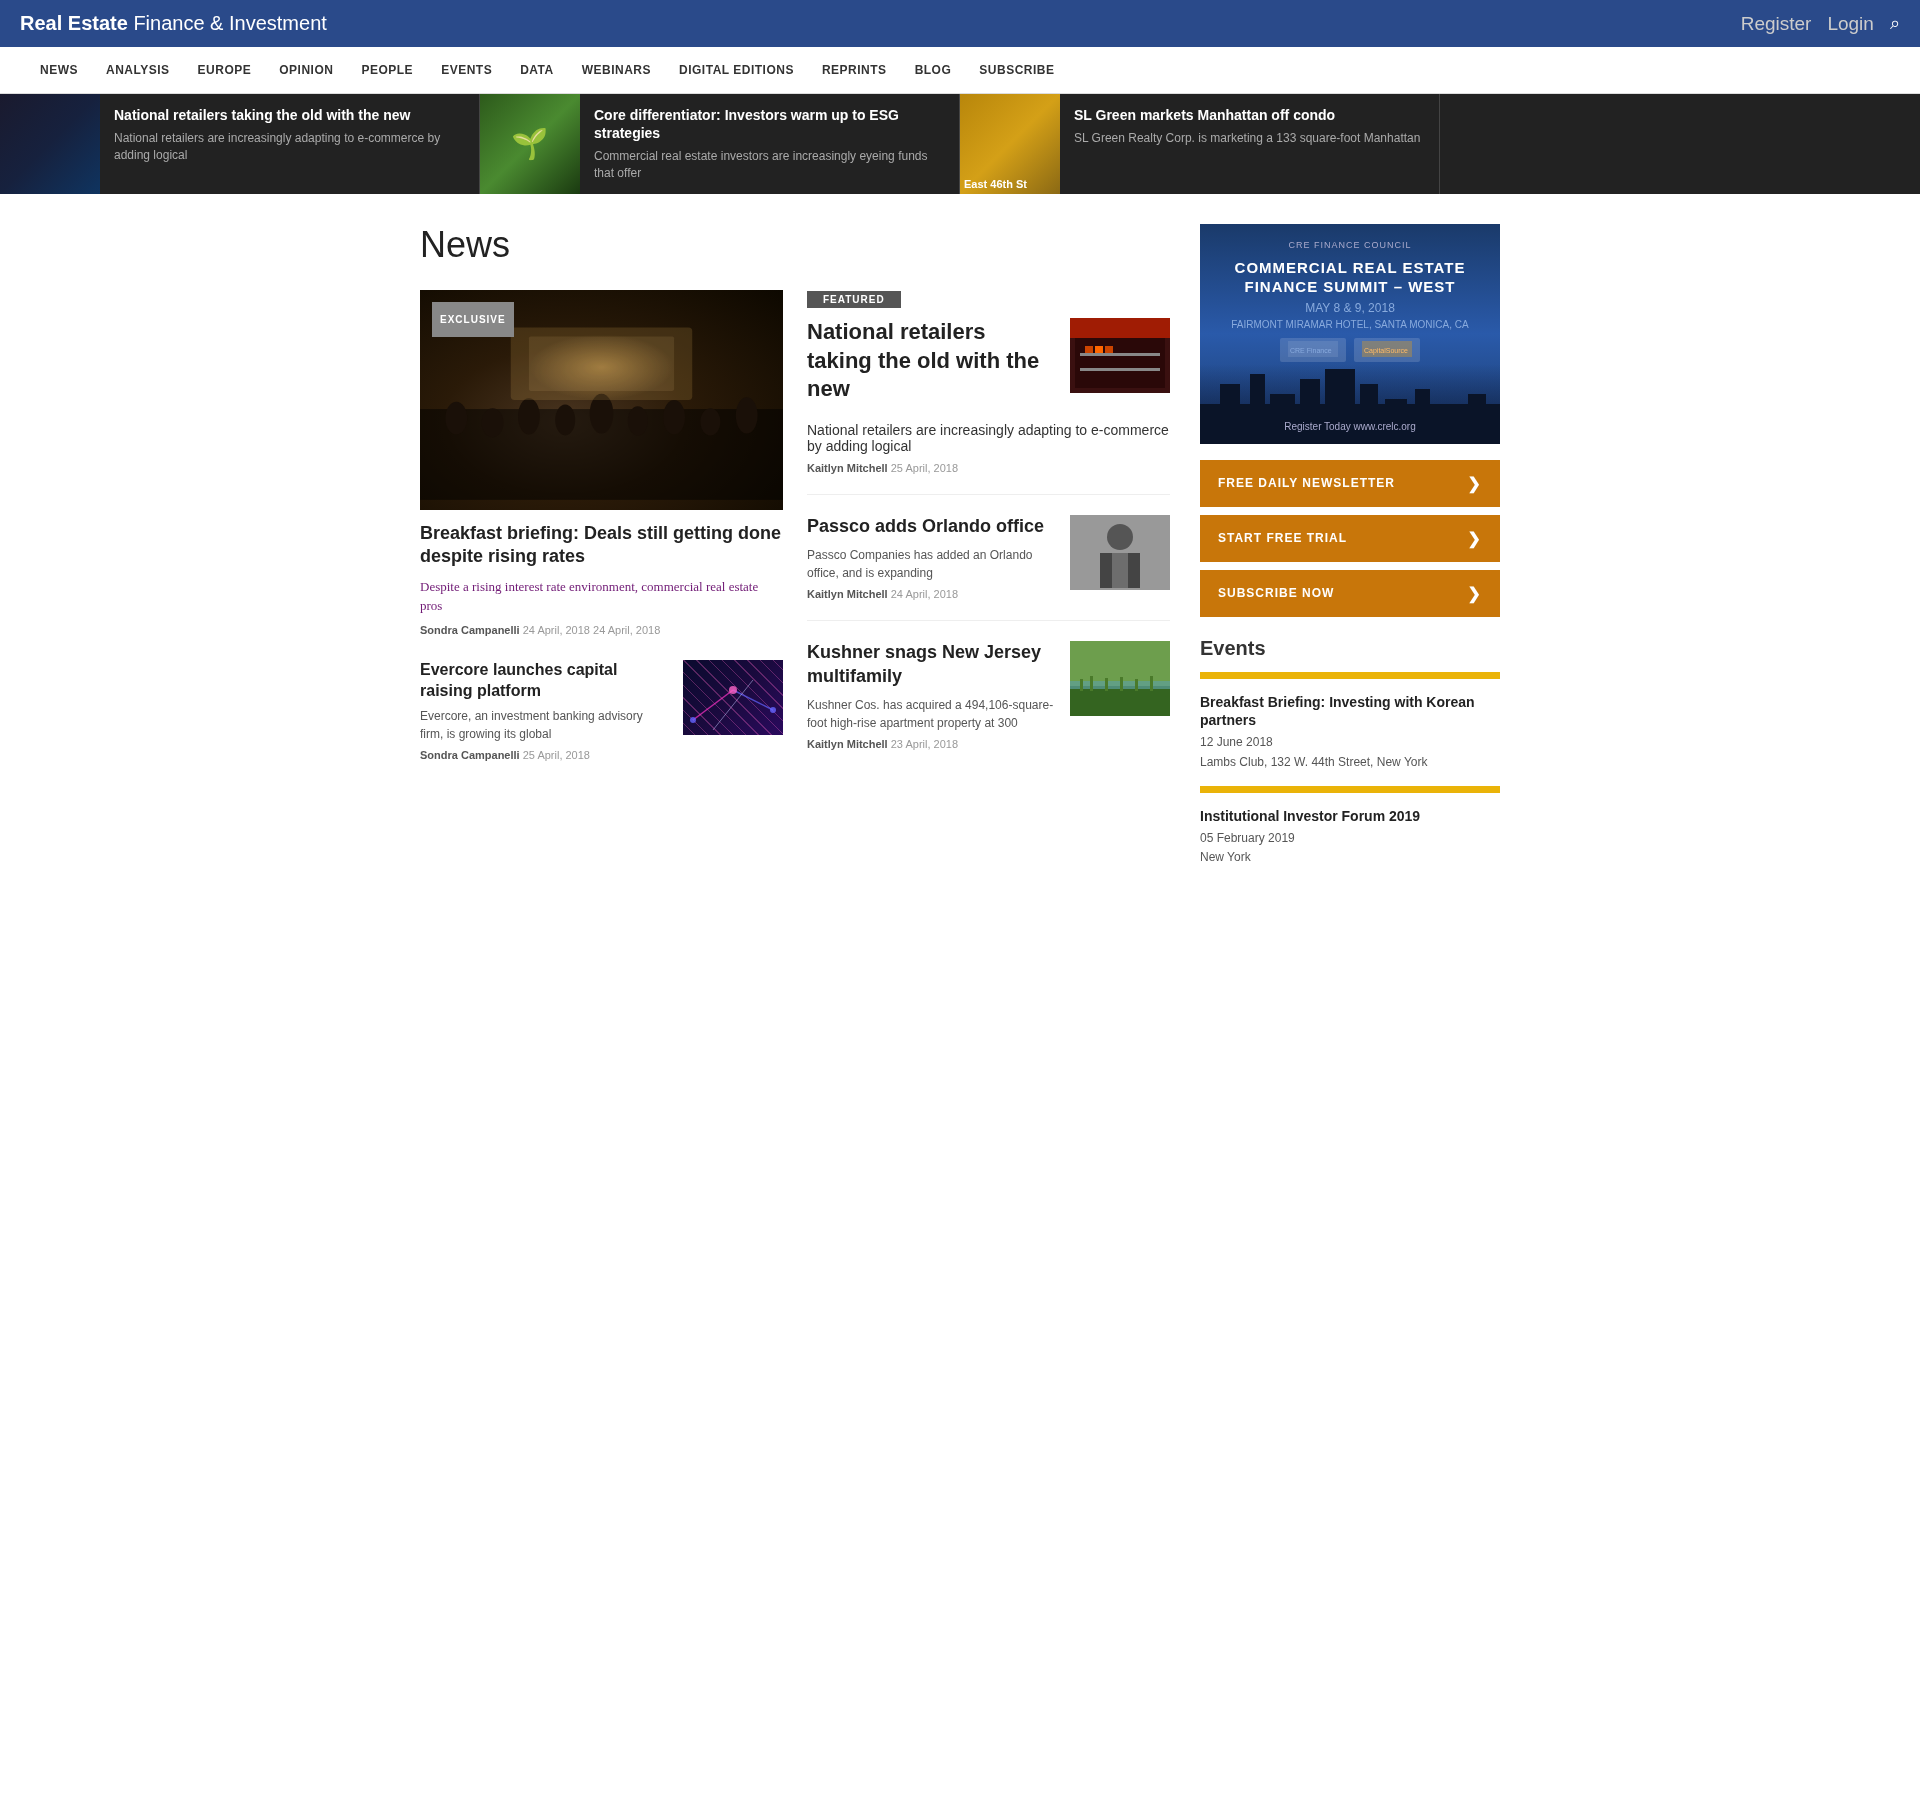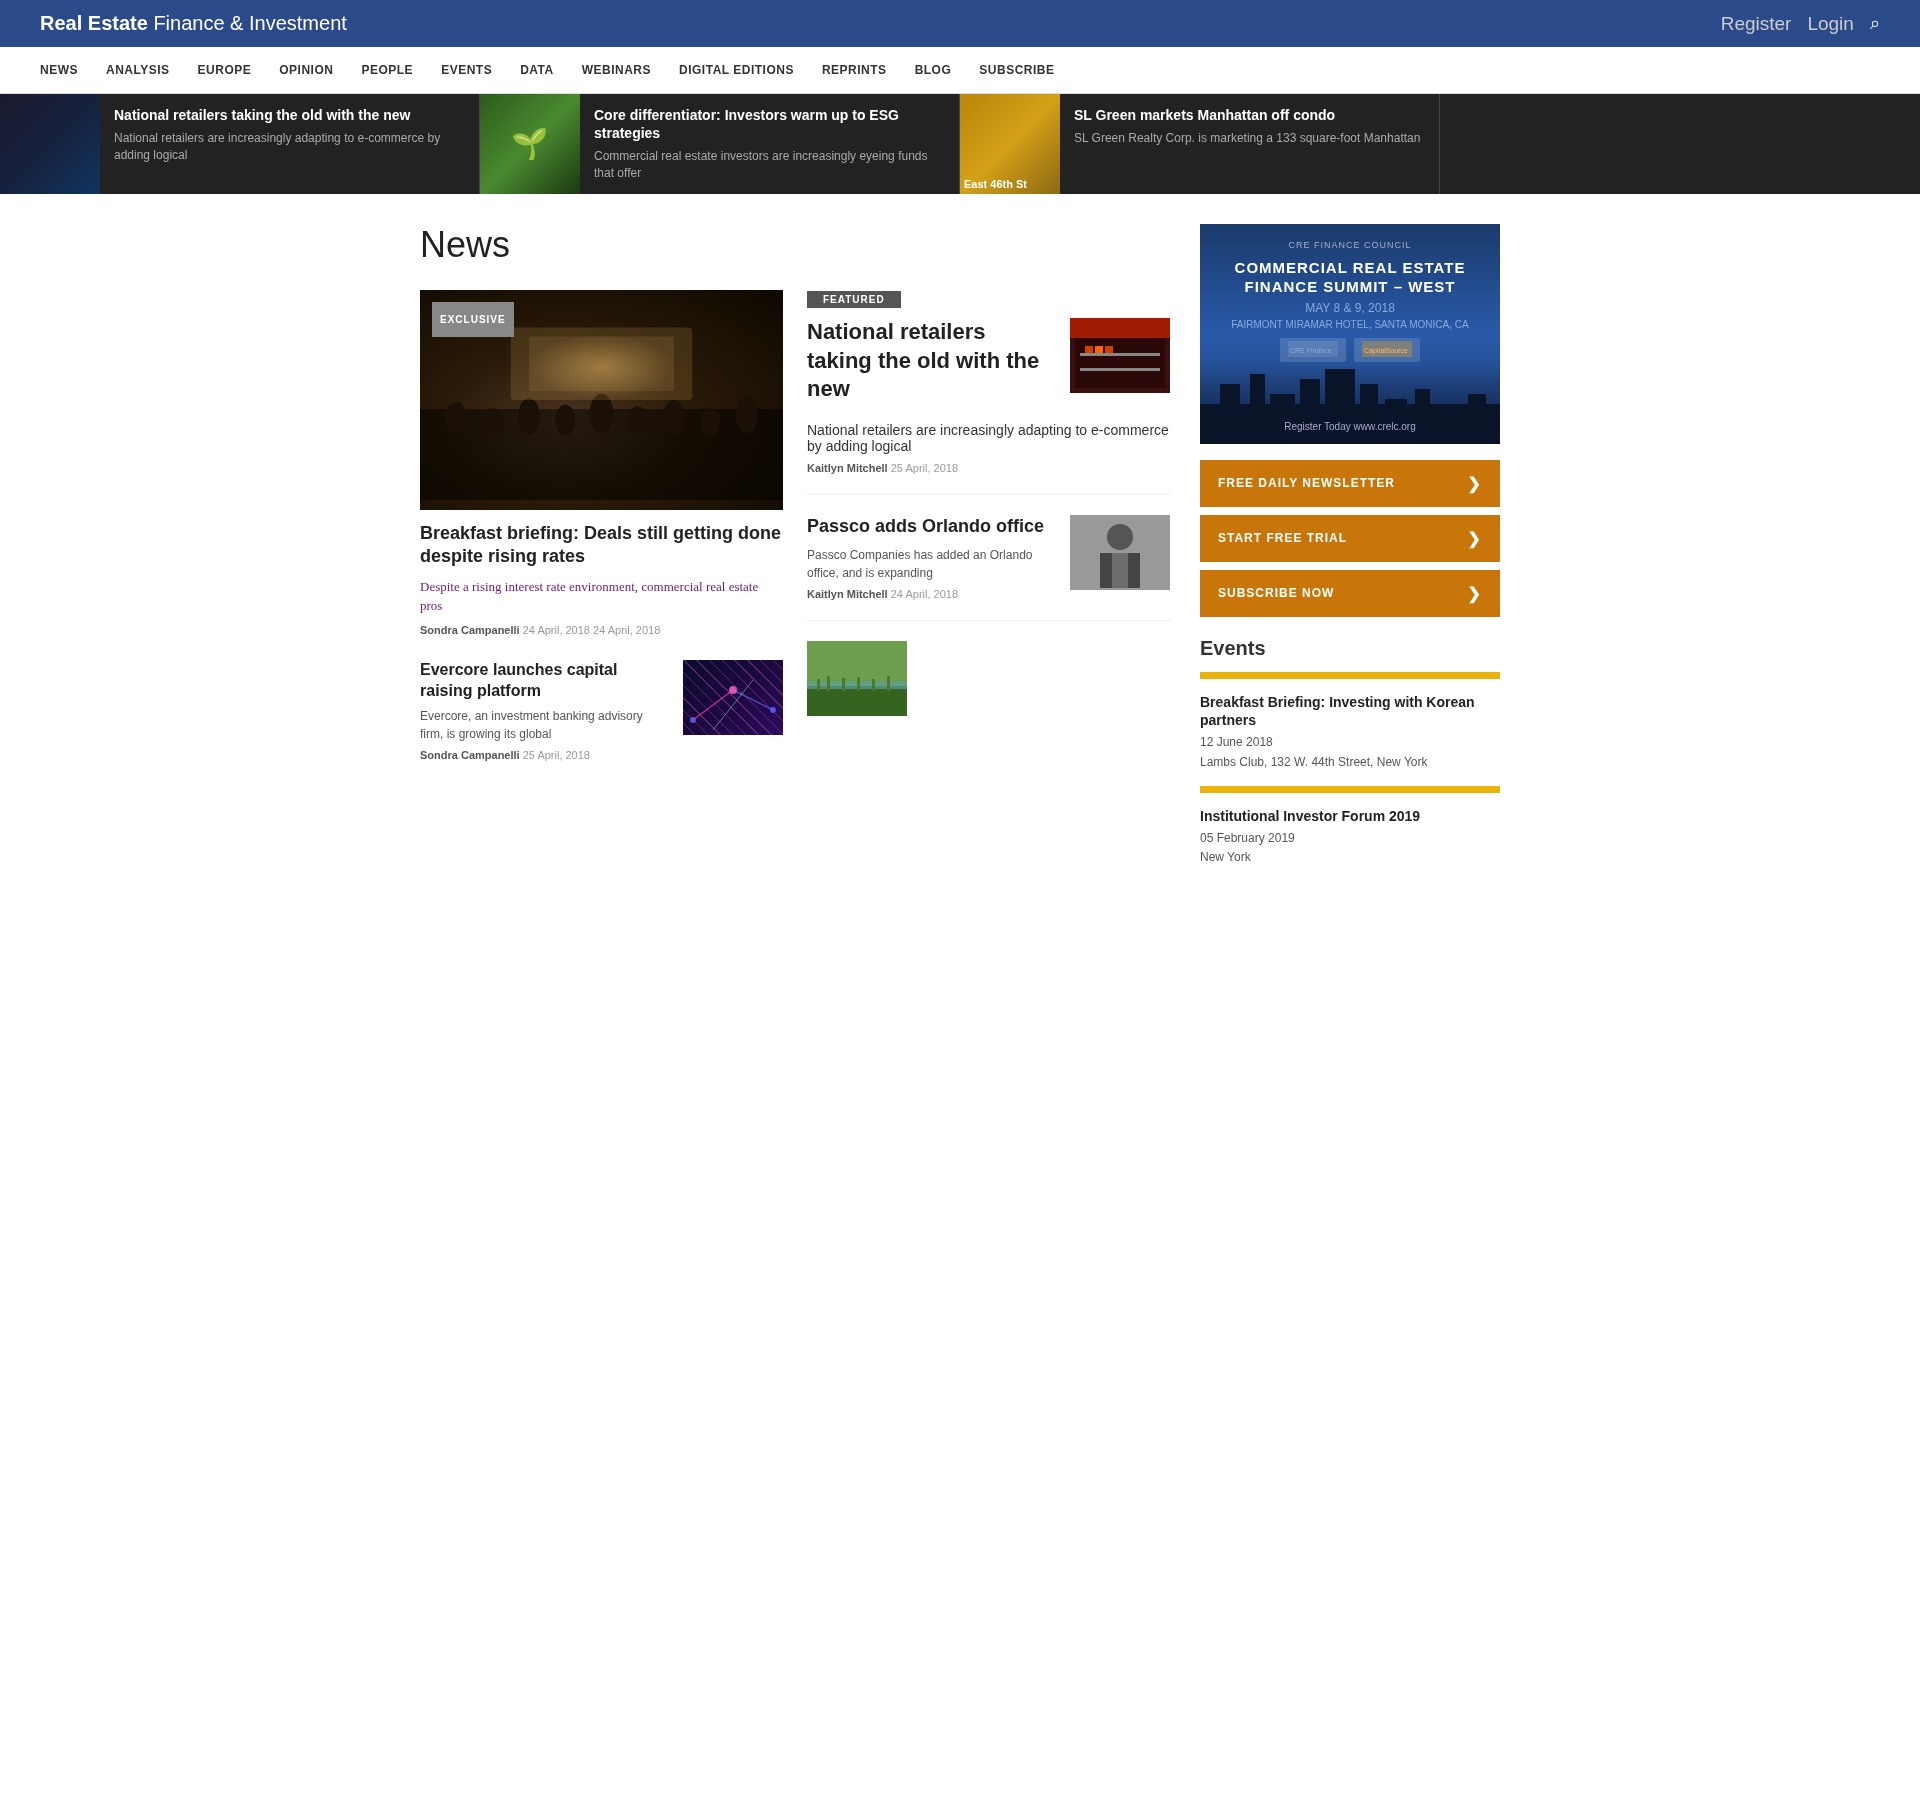--- a/index.html
+++ b/index.html
@@ -1,21 +1,21 @@
 <!DOCTYPE html>
 <html><head>
   <meta charset="utf-8">
   <style>
     * { margin: 0; padding: 0; box-sizing: border-box; }
     body { font-family: Arial, Helvetica, sans-serif; font-size: 14px; color: #333; background: #fff; }
 
     
     .header {
       background: #2a4a8a;
-      padding: 12px 40px;
+      padding: 12px 20px;
       display: flex;
       align-items: center;
       justify-content: space-between;
     }
     .header-logo {
       color: #fff;
       font-size: 20px;
     }
     .header-logo strong { font-weight: 900; }
     .header-logo span { font-weight: 300; }
@@ -614,20 +614,28 @@
               <rect width="100" height="75" fill="#999"></rect>
 
               <circle cx="50" cy="22" r="13" fill="#555"></circle>
               <rect x="30" y="38" width="40" height="35" fill="#444"></rect>
               <rect x="42" y="38" width="16" height="35" fill="#ccc" opacity="0.3"></rect>
             </svg>
           </div>
         </div>
 
         <div class="article-mid" style="border-bottom:none;">
+          <div class="article-mid-content">
+            <h3>Kushner snags New Jersey multifamily</h3>
+            <p>Kushner Cos. has acquired a 494,106-square-foot high-rise apartment property at 300</p>
+            <div class="article-meta">
+              <strong>Kaitlyn Mitchell</strong>
+              <span> </span><span>23 April, 2018</span>
+            </div>
+          </div>
           <div class="thumb-marsh">
             <svg width="100" height="75" viewBox="0 0 100 75">
               <rect width="100" height="75" fill="#5a8b3a"></rect>
               <rect x="0" y="0" width="100" height="40" fill="#7aab5a" opacity="0.6"></rect>
               <rect x="0" y="45" width="100" height="30" fill="#2a5a1a" opacity="0.8"></rect>
 
               <rect x="0" y="40" width="100" height="8" fill="#6ab4cc" opacity="0.5"></rect>
 
               <rect x="10" y="38" width="3" height="12" fill="#4a7a2a"></rect>
               <rect x="20" y="35" width="3" height="15" fill="#4a7a2a"></rect>

